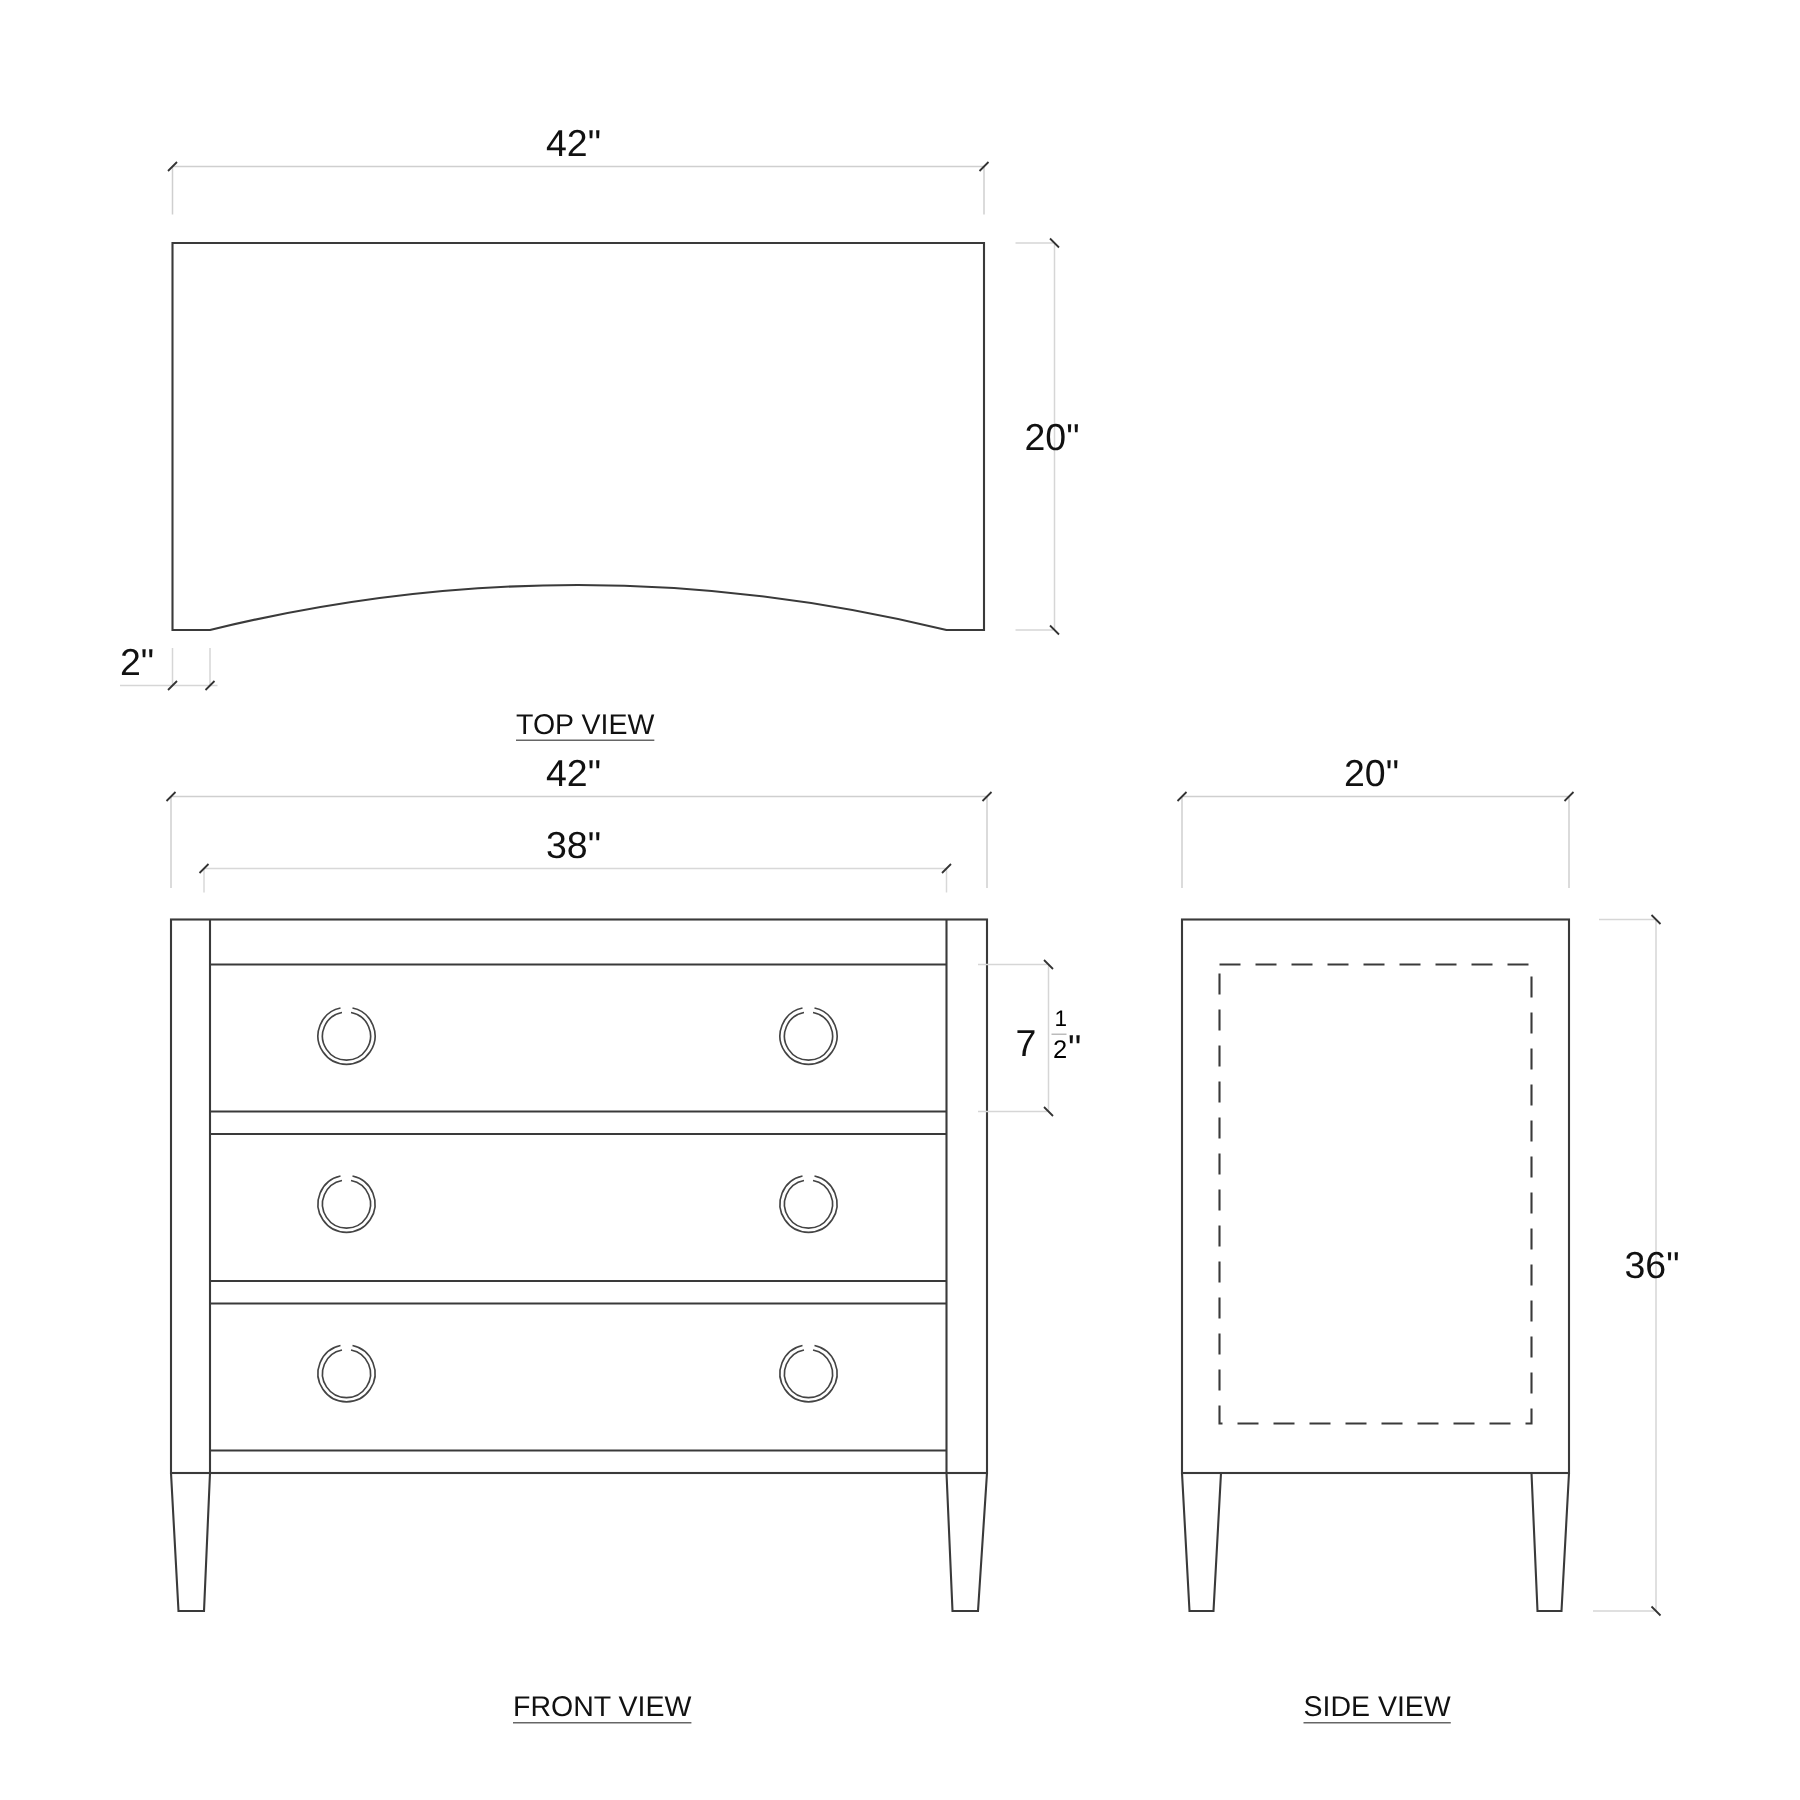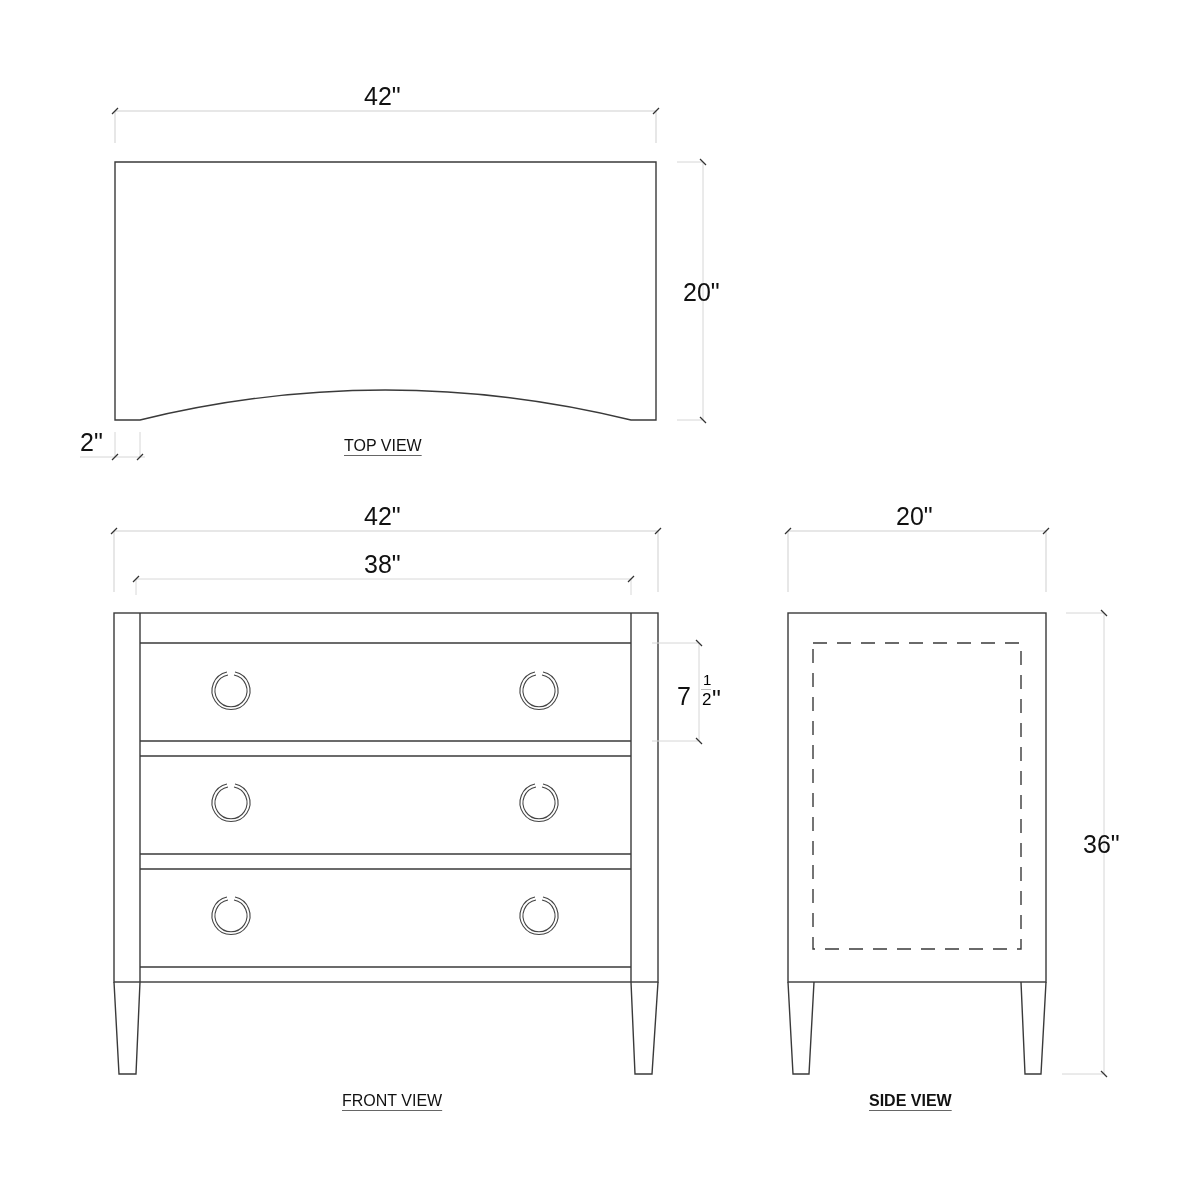--- a/index.html
+++ b/index.html
@@ -1,20 +1,20 @@
 <!DOCTYPE html>
 <html><head>
 <meta charset="utf-8">
 <style>
   html, body { margin: 0; padding: 0; background: #ffffff; }
   body { width: 1200px; height: 1200px; position: relative; overflow: hidden; font-family: "Liberation Sans", sans-serif; }
   svg { position: absolute; left: 0; top: 0; }
   .lbl { position: absolute; color: #111; font-family: "Liberation Sans", sans-serif; white-space: nowrap; }
   .dim { font-size: 25px; }
-  .view { font-size: 16px; text-decoration: underline; text-underline-offset: 4px; text-decoration-color: #666; }
+  .view { font-size: 19px; text-decoration: underline; text-underline-offset: 4px; text-decoration-color: #666; margin-top: 36px; }
   .frac { position: absolute; font-size: 15px; line-height: 1; }
 </style>
 </head>
 <body>
 
 <svg width="1200" height="1200" viewBox="0 0 1200 1200">
 
   <g fill="none">
 
     <g stroke="#cfcfcf" stroke-width="1">
@@ -174,13 +174,13 @@
   <span class="frac" style="left:26px; top:0px;">1</span>
   <span class="frac" style="left:24px; top:17px; width:10px; border-top:1px solid #bbb;"></span>
   <span class="frac" style="left:25px; top:19px; font-size:17px;">2</span>
   <span class="lbl" style="left:35px; top:13px; font-size:25px;">"</span>
 </div>
 
 <div class="lbl view" style="left:342px; top:1092px;">FRONT VIEW</div>
 
 <div class="lbl dim" style="left:896px; top:502px;">20"</div>
 <div class="lbl dim" style="left:1083px; top:830px;">36"</div>
-<div class="lbl view" style="left:869px; top:1092px;font-weight:bold;">SIDE VIEW</div>
+<div class="lbl view" style="left:869px; top:1092px;">SIDE VIEW</div>
 
 </body></html>

